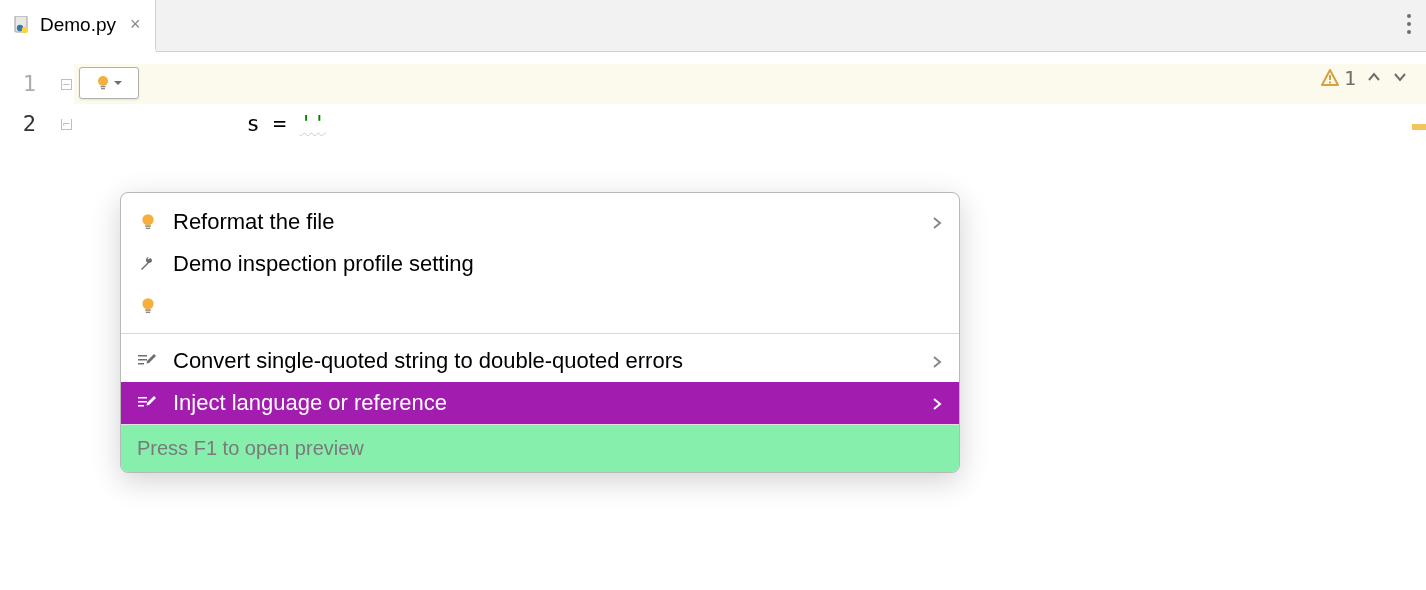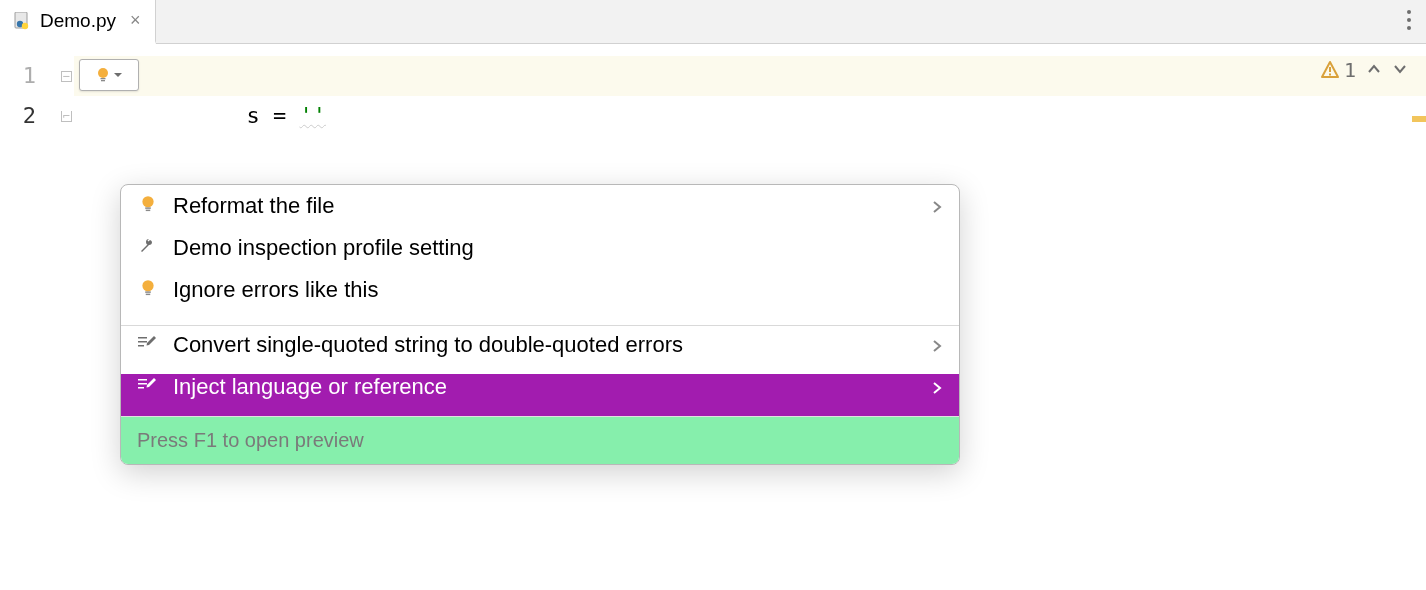--- a/index.html
+++ b/index.html
@@ -1,19 +1,19 @@
 <!DOCTYPE html>
 <html><head>
 <meta charset="utf-8">
 <style>
   * { box-sizing: border-box; margin: 0; padding: 0; }
   html, body { width: 1426px; height: 590px; font-family: -apple-system, BlinkMacSystemFont, "Segoe UI", sans-serif; background: #fff; overflow: hidden; }
   
   
-  .tab-bar { height: 44px; background: #f2f2f2; border-bottom: 1px solid #d1d1d1; display: flex; align-items: stretch; position: relative; }
+  .tab-bar { height: 52px; background: #f2f2f2; border-bottom: 1px solid #d1d1d1; display: flex; align-items: stretch; position: relative; }
   .tab { display: flex; align-items: center; background: #fff; border-right: 1px solid #d1d1d1; padding: 0 14px; gap: 8px; border-bottom: 3px solid #fff; margin-bottom: -1px; }
   .tab-icon { width: 18px; height: 18px; display: flex; align-items: center; justify-content: center; }
   .tab-label { font-size: 19px; color: #000; }
   .tab-close { color: #888; font-size: 18px; cursor: pointer; margin-left: 6px; }
   .tab-bar-actions { margin-left: auto; display: flex; align-items: center; padding-right: 14px; }
   .more-icon { color: #6e6e6e; cursor: pointer; }
   
   
   .editor { display: flex; height: calc(100% - 48px); position: relative; font-family: "Menlo", "Consolas", monospace; }
   .gutter { width: 58px; background: #fff; border-right: none; text-align: right; padding-top: 12px; font-size: 22px; color: #adadad; }
@@ -38,21 +38,21 @@
   .inspection-bar { position: absolute; top: 14px; right: 18px; display: flex; align-items: center; gap: 10px; font-size: 20px; color: #6e6e6e; }
   .inspection-bar .warn-count { display:flex; align-items:center; gap:4px; }
   .chevron-nav { cursor: pointer; color: #6e6e6e; }
   
   
   .marker-strip { position:absolute; right:0; top:0; width:14px; height:100%; }
   .marker { position:absolute; right:0; width:14px; height:6px; background:#f2c55c; }
   
   
   .popup { position: absolute; left: 120px; top: 140px; width: 840px; background: #fff; border: 1px solid #b8b8b8; border-radius: 8px; box-shadow: 0 8px 30px rgba(0,0,0,0.18); overflow: hidden; z-index: 10; font-family: -apple-system, sans-serif; }
-  .popup-item { display: flex; align-items: flex-start; height: 42px; padding: 0 16px; gap: 14px; font-size: 22px; color: #000; cursor: pointer; position: relative; }
+  .popup-item { display: flex; align-items: center; height: 42px; padding: 0 16px; gap: 14px; font-size: 22px; color: #000; cursor: pointer; position: relative; }
   .popup-item.selected { background: #a21caf; color: #fff; }
   .popup-item .item-icon { width: 22px; height: 22px; display:flex; align-items:center; justify-content:center; flex-shrink:0; }
   .popup-item .submenu-arrow { margin-left: auto; color: #888; }
   .popup-item.selected .submenu-arrow { color: #fff; }
   .popup-sep { height: 1px; background: #d9d9d9; margin: 6px 0; }
   .popup-footer { background: #86efac; padding: 12px 16px; font-size: 20px; color: #7a7a7a; border-top: 1px solid #e0e0e0; }
   .popup-section-top { padding-top: 8px; }
 </style>
 </head>
 <body>
@@ -153,21 +153,20 @@
       <span>Demo inspection profile setting</span>
     </div>
     <div class="popup-item">
       <span class="item-icon">
           <svg width="18" height="18" viewBox="0 0 16 16">
             <circle cx="8" cy="6" r="5" fill="#f4af3d"></circle>
             <rect x="5.5" y="11" width="5" height="1.3" fill="#8a8a8a"></rect>
             <rect x="6" y="13" width="4" height="1.3" fill="#8a8a8a"></rect>
           </svg>
         </span>
-      <span>Ignore errors like this</span>
     </div>
     <div class="popup-sep"></div>
     <div class="popup-item">
       <span class="item-icon">
           <svg width="20" height="18" viewBox="0 0 20 18">
             <rect x="0" y="3" width="9" height="1.5" fill="#6e6e6e"></rect>
             <rect x="0" y="7" width="9" height="1.5" fill="#6e6e6e"></rect>
             <rect x="0" y="11" width="6" height="1.5" fill="#6e6e6e"></rect>
             <path d="M16 2 l2 2 l-7 7 l-2.5 0.5 l0.5 -2.5 z" fill="#6e6e6e"></path>
           </svg>

